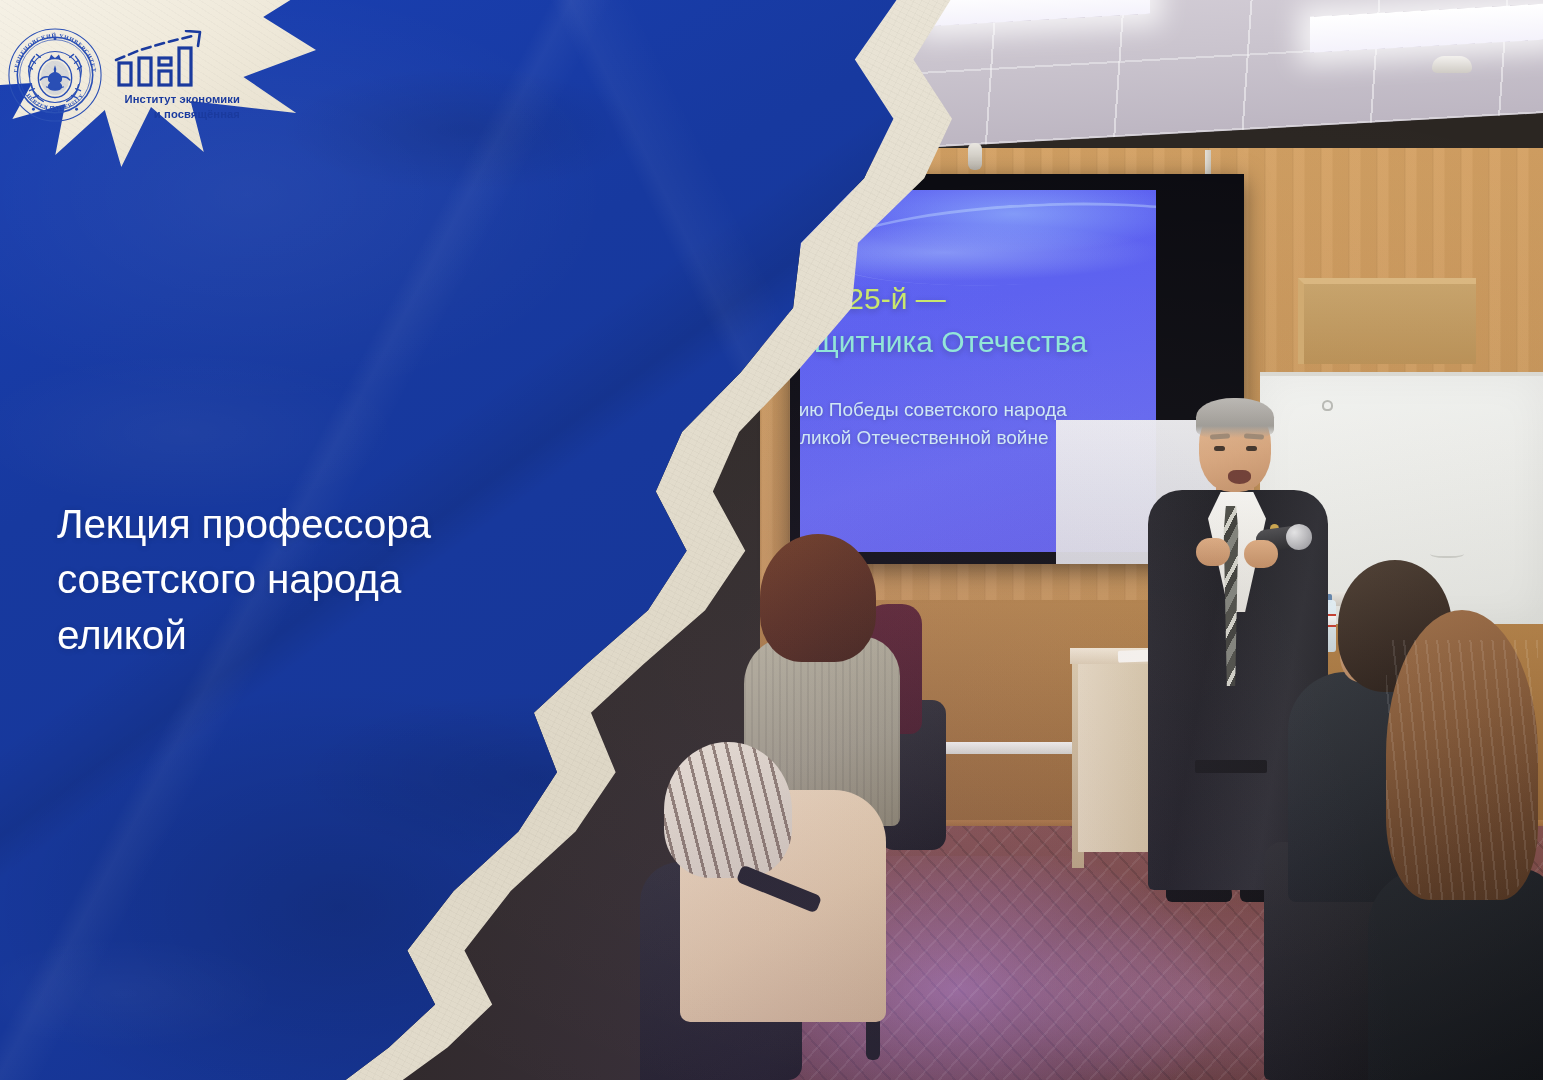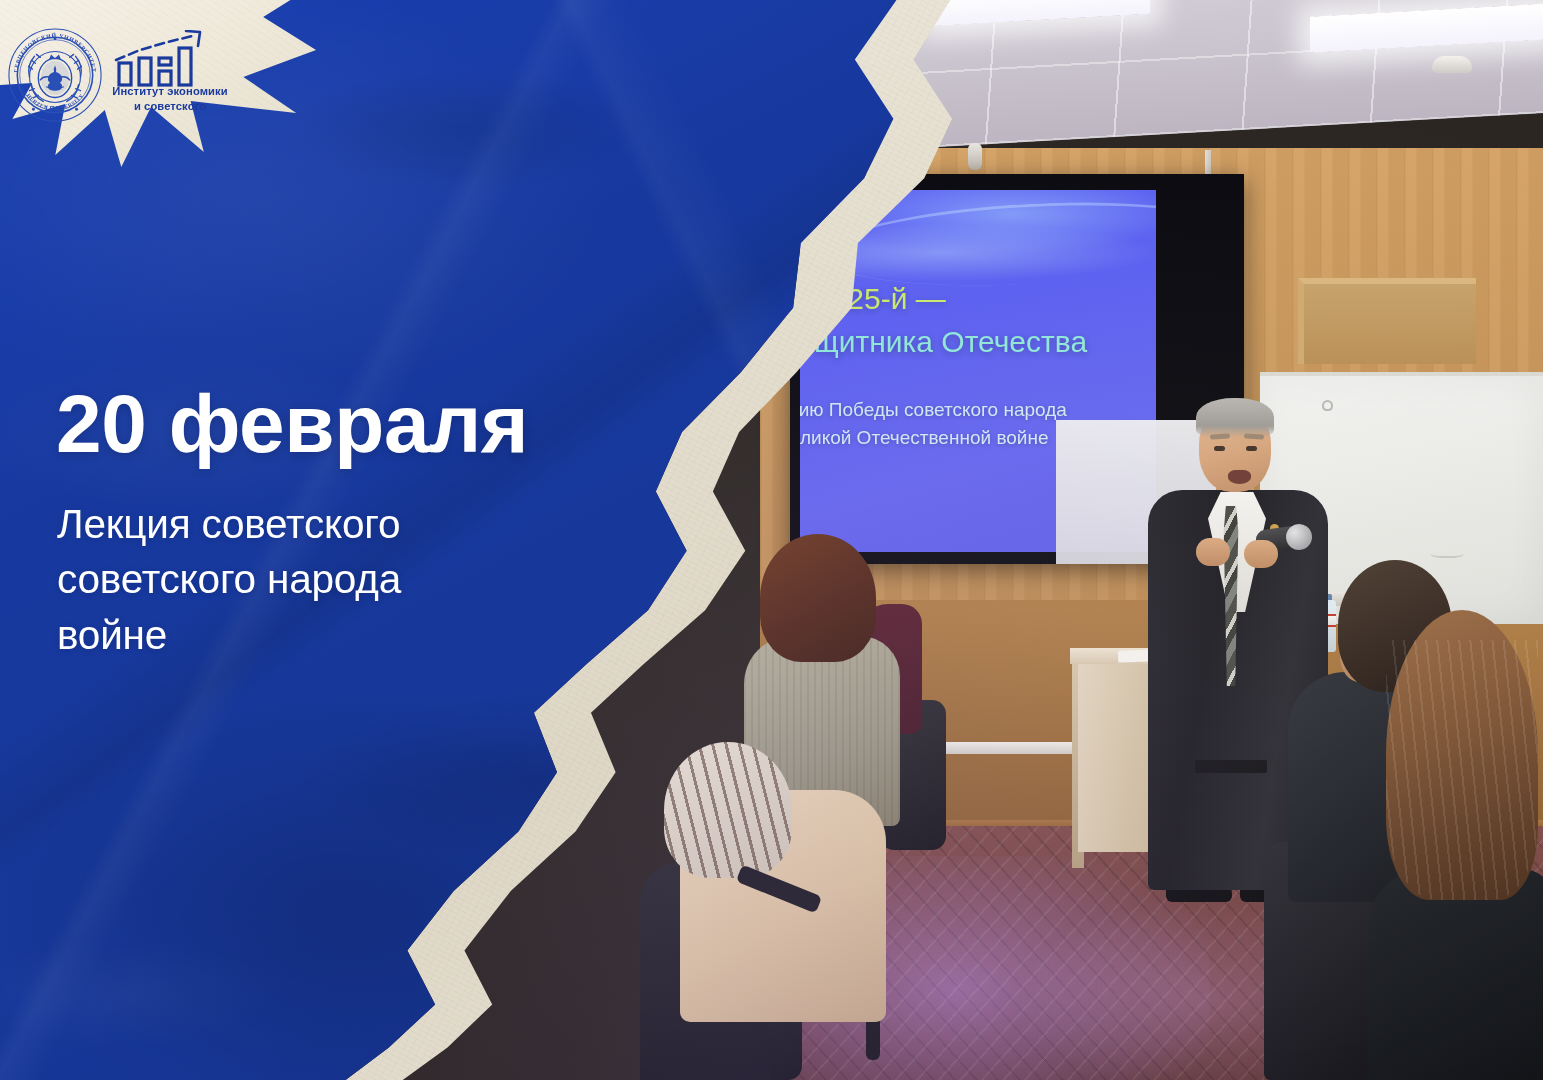--- a/index.html
+++ b/index.html
@@ -496,22 +496,22 @@
   }
 
   
   .seal{
     position:absolute; left:6px; top:26px; width:98px; height:98px;
   }
   .inst-logo{
     position:absolute; left:112px; top:30px; width:116px; height:60px;
   }
   .inst-name{
-    position:absolute; left:100px; top:84px; width:140px;
-    text-align:center;
+    position:absolute; left:100px; top:92px; width:140px;
+    text-align:right;
     color:#1a3a9e;
     font-size:11.2px; font-weight:700; line-height:1.32;
     letter-spacing:.1px;
   }
 
   
   .headline{
     position:absolute; left:56px; top:383px;
     color:#ffffff;
     font-size:82px; font-weight:700;
@@ -633,26 +633,25 @@
     <div class="photo-tone"></div>
   </div>
 
   <div class="torn-edge"></div>
 
   <div class="blue-panel">
     <div class="crease"></div>
     <div class="crease2"></div>
   </div>
 
-  <div class="headline">20 февраля</div>
 
   <div class="subtext">
-    <div>Лекция советского</div>
+    <div>Лекция профессора</div>
     <div>советского народа</div>
-    <div>войне</div>
+    <div>еликой</div>
   </div>
 
   <div class="badge"></div>
 
   <div class="seal">
     <svg viewBox="0 0 100 100" width="98" height="98" aria-hidden="true">
       <defs>
         <path id="arcTop" d="M 12,50 A 38,38 0 0 1 88,50"></path>
         <path id="arcBot" d="M 14,50 A 36,36 0 0 0 86,50"></path>
       </defs>
@@ -696,16 +695,16 @@
         <rect x="67" y="18" width="12" height="37"></rect>
       </g>
       <rect x="47" y="28" width="12" height="7" fill="none" stroke="#1a3a9e" stroke-width="3.2"></rect>
       <path d="M4,30 L28,20 L52,13 L84,5" fill="none" stroke="#1a3a9e" stroke-width="2.6" stroke-linecap="round" stroke-dasharray="9 5"></path>
       <path d="M74,1 L88,2 L86,16" fill="none" stroke="#1a3a9e" stroke-width="2.6" stroke-linecap="round" stroke-linejoin="round"></path>
     </svg>
   </div>
 
   <div class="inst-name">
     <div>Институт экономики</div>
-    <div>и советского</div>
+    <div>и посвящённая</div>
   </div>
 
 </div>
 
 </body></html>

